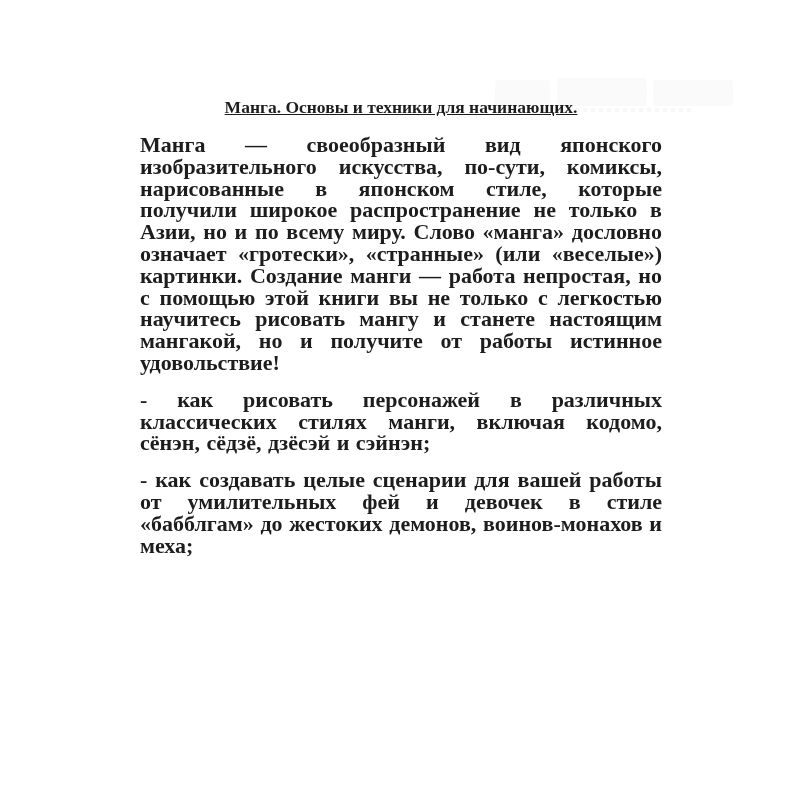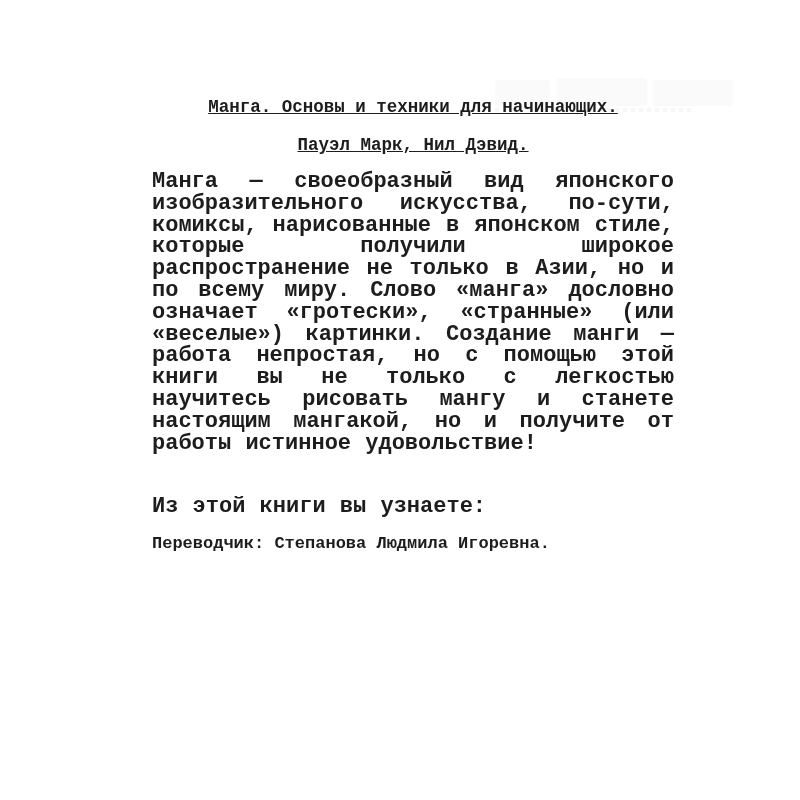--- a/index.html
+++ b/index.html
@@ -10,24 +10,23 @@
   body {
     width: 800px;
     height: 800px;
     overflow: hidden;
     font-family: "Liberation Serif", "DejaVu Serif", serif;
     color: #1d1d1d;
     position: relative;
   }
   .page {
     position: absolute;
-    left: 152px;
+    left: 140px;
     top: 96px;
     width: 522px;
-    font-family: Liberation Mono, monospace;
   }
   .title-line {
     text-align: center;
     font-weight: bold;
     font-size: 17.5px;
     line-height: 22px;
     text-decoration: underline;
     margin: 0 0 16px 0;
   }
   .author-line {
@@ -89,24 +88,23 @@
   <div class="blob b1"></div>
   <div class="blob b2"></div>
   <div class="blob b3"></div>
   <div class="squiggle"></div>
 </div>
 
 <div class="page">
 
   <p class="title-line">Манга. Основы и техники для начинающих.</p>
 
-  <p class="author-line">Пауэл Марк, Нил Дэвид.</p>
 
   <p class="body-par">Манга — своеобразный вид японского изобразительного искусства, по-сути, комиксы, нарисованные в японском стиле, которые получили широкое распространение не только в Азии, но и по всему миру. Слово «манга» дословно означает «гротески», «странные» (или «веселые») картинки. Создание манги — работа непростая, но с помощью этой книги вы не только с легкостью научитесь рисовать мангу и станете настоящим мангакой, но и получите от работы истинное удовольствие!</p>
 
-  <p class="body-par list-intro">Из этой книги вы узнаете:</p>
+
+  <p class="body-par">- как рисовать персонажей в различных классических стилях манги, включая кодомо, сёнэн, сёдзё, дзёсэй и сэйнэн;</p>
+
+  <p class="body-par">- как создавать целые сценарии для вашей работы от умилительных фей и девочек в стиле «бабблгам» до жестоких демонов, воинов-монахов и меха;</p>
 
 
-
-
-  <p class="translator">Переводчик: Степанова Людмила Игоревна.</p>
 
 </div>
 
 </body></html>

